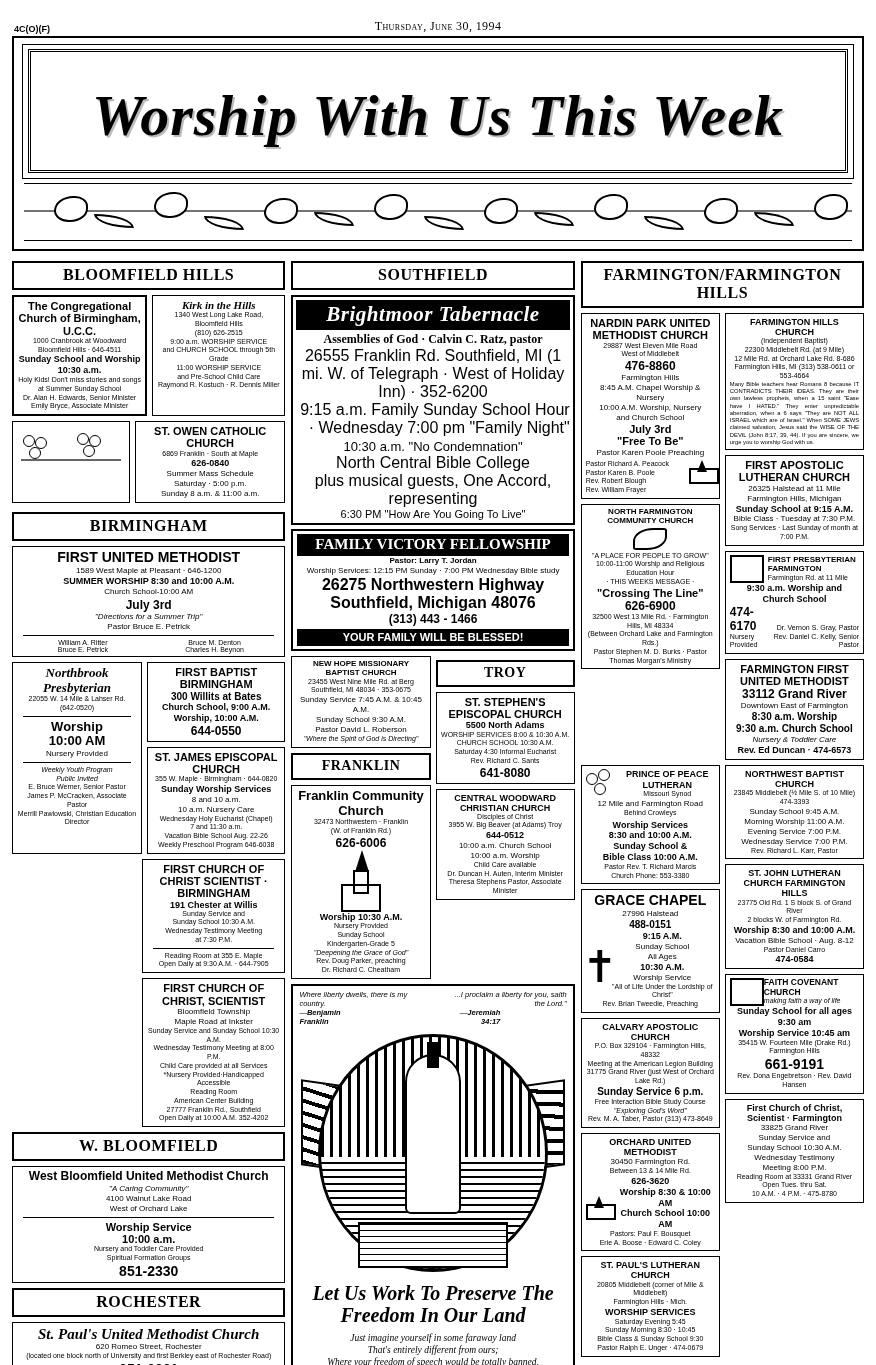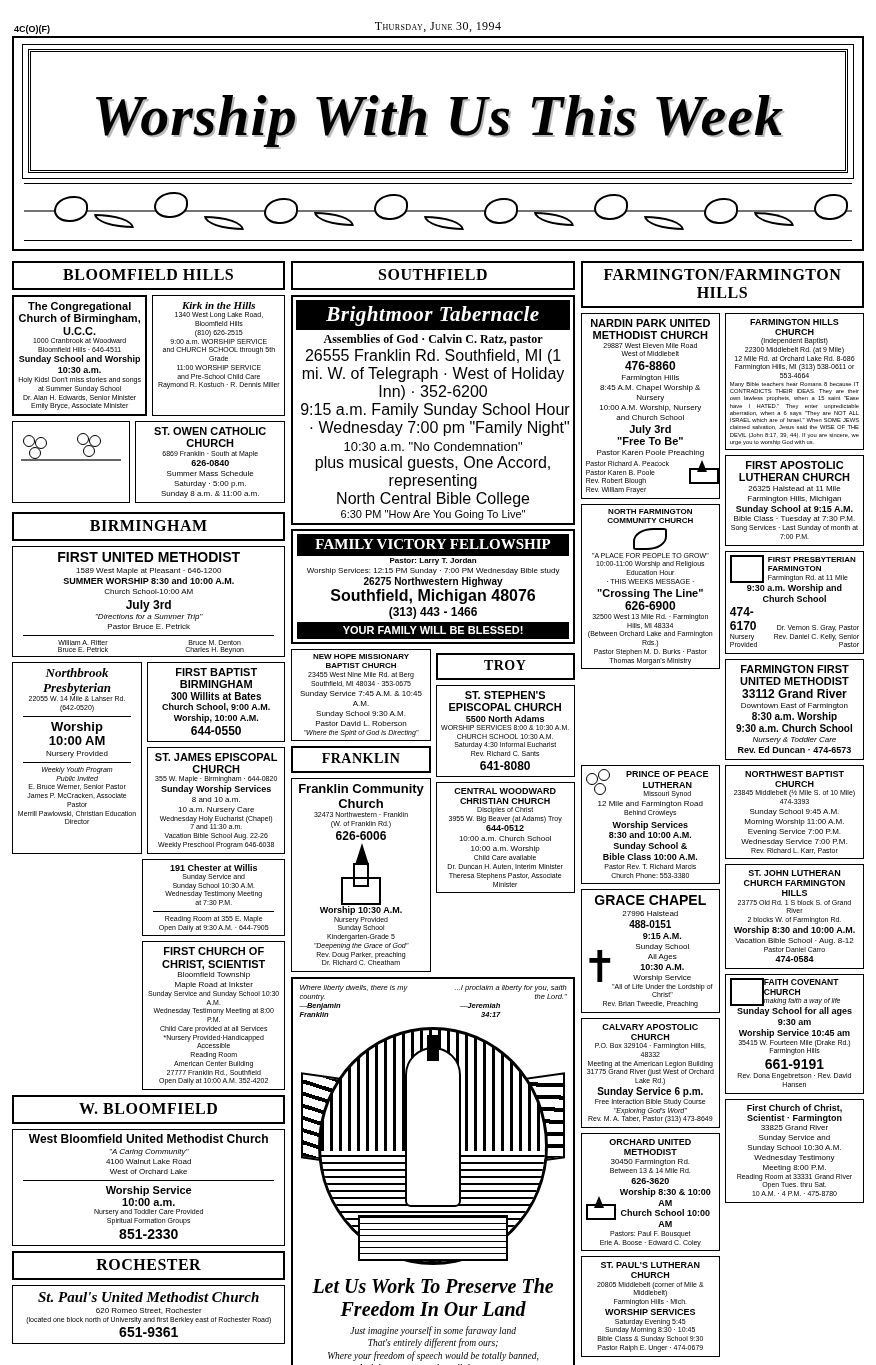--- a/index.html
+++ b/index.html
@@ -317,20 +317,21 @@
             <div class="lines t8">10 a.m. Nursery Care</div>
             <div class="lines">Wednesday Holy Eucharist (Chapel)</div>
             <div class="lines">7 and 11:30 a.m.</div>
             <div class="lines">Vacation Bible School Aug. 22-26</div>
             <div class="lines">Weekly Preschool Program 646-6038</div>
           </div>
         </div>
       </div>
 
       <div class="ad" style="margin-left:130px;">
+        <div class="nm">FIRST CHURCH OF CHRIST SCIENTIST · BIRMINGHAM</div>
         <div class="nm" style="font-size:9px">191 Chester at Willis</div>
         <div class="lines">Sunday Service and</div>
         <div class="lines">Sunday School 10:30 A.M.</div>
         <div class="lines">Wednesday Testimony Meeting</div>
         <div class="lines">at 7:30 P.M.</div>
         <div class="rule"></div>
         <div class="lines">Reading Room at 355 E. Maple</div>
         <div class="lines">Open Daily at 9:30 A.M. · 644-7905</div>
       </div>
 
@@ -378,30 +379,30 @@
     <div class="col col2">
 
       <div class="cityhead">SOUTHFIELD</div>
 
       <div class="brightmoor">
         <div class="band">Brightmoor Tabernacle</div>
         <div class="assem">Assemblies of God · Calvin C. Ratz, pastor</div>
         <div class="lines" style="text-align:center">26555 Franklin Rd. Southfield, MI (1 mi. W. of Telegraph · West of Holiday Inn) · 352-6200</div>
         <div class="lines t8" style="text-align:right">9:15 a.m. Family Sunday School Hour · Wednesday 7:00 pm "Family Night"</div>
         <div class="nm" style="font-size:13px;text-align:center;margin-top:2px">10:30 a.m. "No Condemnation"</div>
+        <div class="lines t8" style="text-align:center">North Central Bible College</div>
         <div class="lines t8" style="text-align:center">plus musical guests, One Accord, representing</div>
-        <div class="lines t8" style="text-align:center">North Central Bible College</div>
         <div class="nm" style="font-size:11px;text-align:center">6:30 PM "How Are You Going To Live"</div>
       </div>
 
       <div class="ad thick fvf">
         <div class="band">FAMILY VICTORY FELLOWSHIP</div>
         <div class="lines t8" style="font-weight:bold">Pastor: Larry T. Jordan</div>
         <div class="lines t8">Worship Services: 12:15 PM Sunday · 7:00 PM Wednesday Bible study</div>
-        <div class="nm" style="font-size:10px">26275 Northwestern Highway</div>
+        <div class="nm" style="font-size:16px">26275 Northwestern Highway</div>
         <div class="nm" style="font-size:16px">Southfield, Michigan 48076</div>
         <div class="phone">(313) 443 - 1466</div>
         <div class="blessband">YOUR FAMILY WILL BE BLESSED!</div>
       </div>
 
       <div class="row2">
         <div style="flex:1">
           <div class="ad">
             <div class="nm" style="font-size:8px">NEW HOPE MISSIONARY BAPTIST CHURCH</div>
             <div class="lines">23455 West Nine Mile Rd. at Berg</div>

